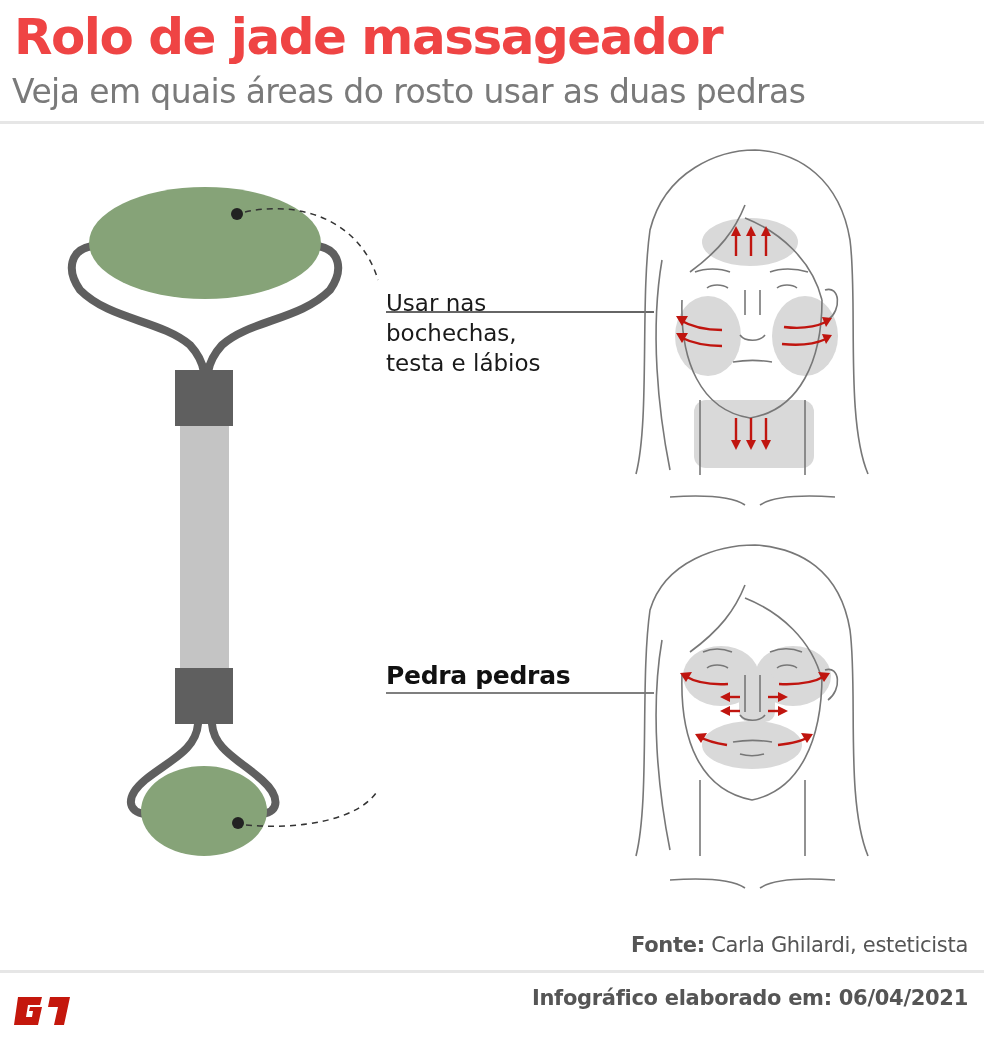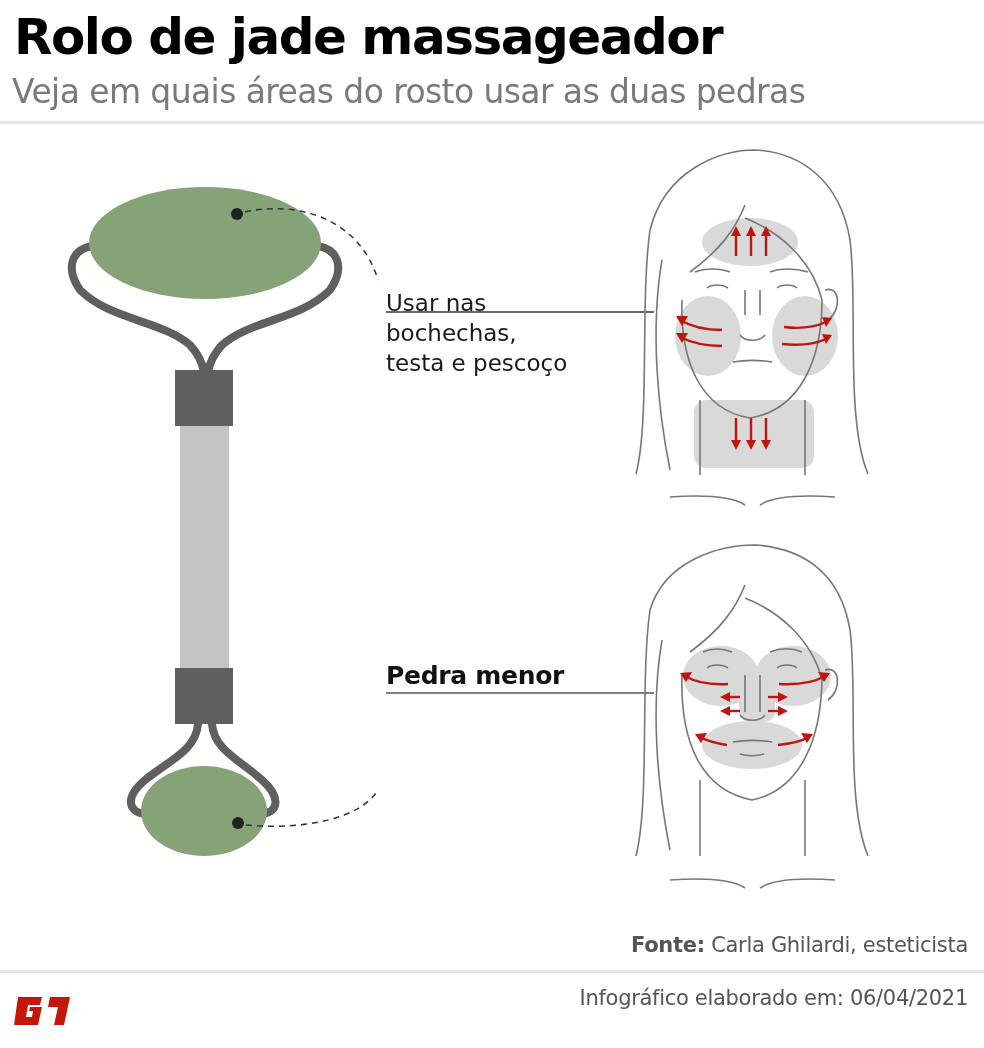--- a/index.html
+++ b/index.html
@@ -1,27 +1,27 @@
 <!DOCTYPE html>
 <html><head>
 <meta charset="utf-8">
 <style>
   html, body { margin: 0; padding: 0; background: #ffffff; }
   body { width: 984px; height: 1048px; position: relative; overflow: hidden; font-family: "DejaVu Sans", sans-serif; }
-  .title { position: absolute; left: 14px; top: 8px; font-size: 50px; font-weight: bold; color: #000000; letter-spacing: -1.5px; white-space: nowrap; }
+  .title { position: absolute; left: 14px; top: 8px; font-size: 50px; font-weight: bold; color: #ef4444; letter-spacing: -1.5px; white-space: nowrap; }
   .subtitle { position: absolute; left: 12px; top: 72px; font-size: 33px; color: #7a7a7a; letter-spacing: -0.6px; white-space: nowrap; }
   .rule-top { position: absolute; left: 0; top: 121px; width: 984px; height: 3px; background: #e6e6e6; }
   .art { position: absolute; left: 0; top: 0; }
   .label-block { position: absolute; }
   .label-title { font-size: 25px; font-weight: bold; color: #111; white-space: nowrap; letter-spacing: -0.3px; }
   .label-text { font-size: 23px; color: #1a1a1a; line-height: 30px; white-space: pre-line; margin-top: 8px; }
   .source { position: absolute; right: 16px; top: 933px; font-size: 21px; color: #555; white-space: nowrap; letter-spacing: -0.3px; margin-left: 11px; }
   .source b { font-weight: bold; }
   .rule-bottom { position: absolute; left: 0; top: 970px; width: 984px; height: 3px; background: #e6e6e6; }
-  .credit { position: absolute; right: 16px; top: 986px; font-size: 21px; color: #555; white-space: nowrap; letter-spacing: -0.3px; }
+  .credit { position: absolute; right: 16px; top: 986px; font-size: 21px; color: #555; white-space: nowrap; letter-spacing: -0.3px; font-weight: bold; }
   .logo { position: absolute; left: 14px; top: 991px; width: 60px; height: 38px; }
 </style>
 </head>
 <body>
 
 <div class="title">Rolo de jade massageador</div>
 <div class="subtitle">Veja em quais áreas do rosto usar as duas pedras</div>
 <div class="rule-top"></div>
 
 <svg class="art" width="984" height="1048" viewBox="0 0 984 1048">
@@ -155,25 +155,25 @@
         <polygon points="695,734 707,733 701,743" stroke="none"></polygon>
       <path d="M778,745 C795,743 804,740 808,737" fill="none"></path>
         <polygon points="813,734 801,733 807,743" stroke="none"></polygon>
     </g>
   </g>
 </svg>
 
 <div class="label-block" style="left:386px; top:280px;">
   <div class="label-text">Usar nas
 bochechas,
-testa e pescoço</div>
+testa e lábios</div>
 </div>
 
 <div class="label-block" style="left:386px; top:661px;">
-  <div class="label-title">Pedra menor</div>
+  <div class="label-title">Pedra pedras</div>
 </div>
 
 <div class="source">
   <b>Fonte:</b>
   <span>Carla Ghilardi, esteticista</span>
 </div>
 <div class="rule-bottom"></div>
 
 <svg class="logo" viewBox="0 0 60 38">
   <path d="M4,6 L28,6 L26,14 L14,14 L12,26 L18,26 L19,20 L15,20 L16,16 L28,16 L24,34 L0,34 Z" fill="#c4170c"></path>

